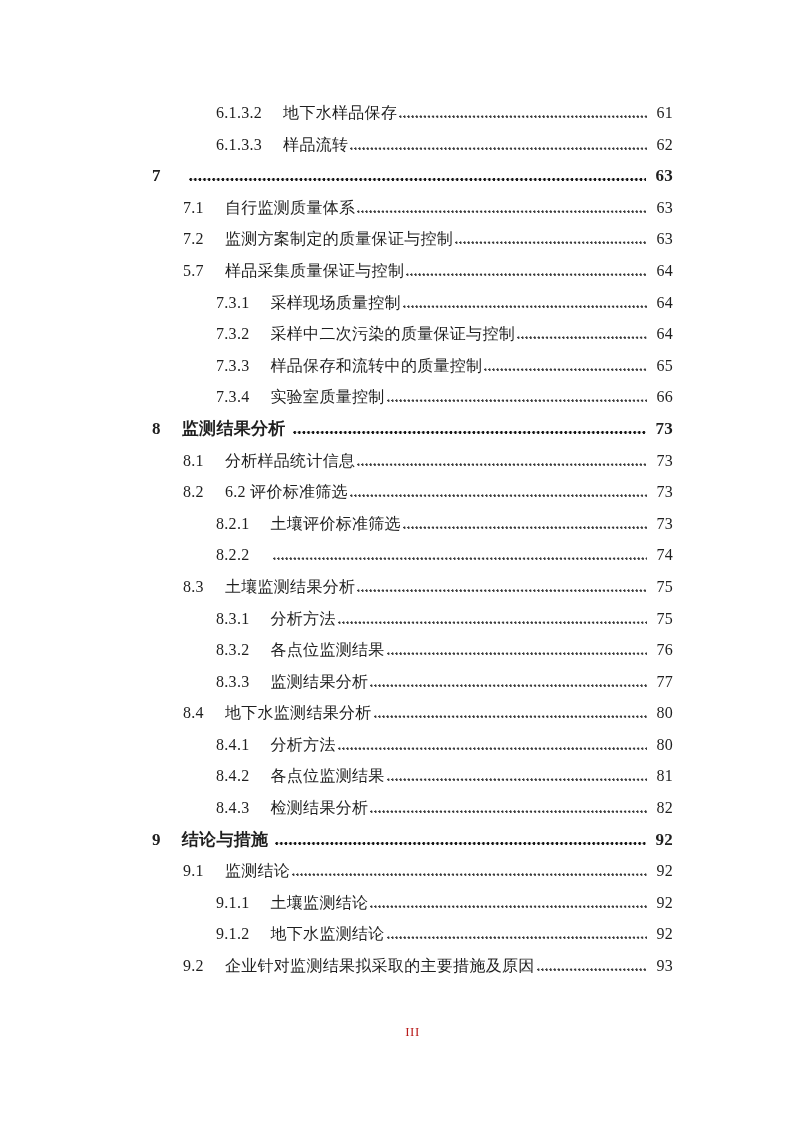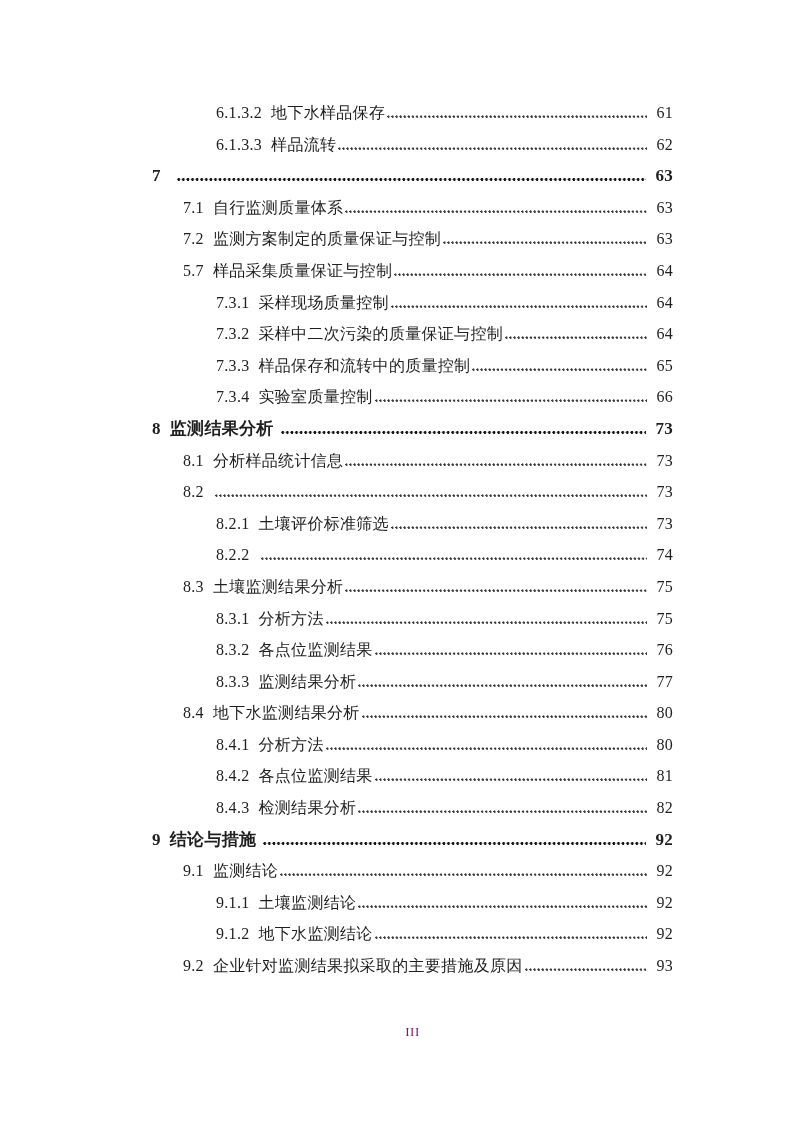--- a/index.html
+++ b/index.html
@@ -25,21 +25,21 @@
     align-items: baseline;
     height: 31.6px;
     line-height: 31.6px;
     font-size: 16px;
     white-space: nowrap;
     letter-spacing: 0.3px;
   }
   .row.lvl-2 { padding-left: 31px; }
   .row.lvl-3, .row.lvl-4 { padding-left: 64px; }
   .row.bold { font-weight: 700; font-size: 17px; }
-  .num { margin-right: 9px; flex: 0 0 auto; font-family: Liberation Serif, serif; }
+  .num { margin-right: 21px; flex: 0 0 auto; font-family: Liberation Serif, serif; }
   .title { flex: 0 0 auto; }
   .leader {
     flex: 1 1 auto;
     height: 3px;
     margin: 0 2px 0 2px;
     background-image: radial-gradient(circle at 1.4px 1.6px, #3d3d3d 1.05px, rgba(0,0,0,0) 1.35px);
     background-size: 4.1px 3px;
     background-repeat: repeat-x;
     background-position: left bottom;
   }
@@ -49,21 +49,21 @@
     background-size: 4.6px 3.2px;
   }
   .pagenum { flex: 0 0 auto; margin-left: 7px; }
   .footer {
     position: absolute;
     left: 152px;
     top: 1024px;
     width: 521px;
     text-align: center;
     font-size: 13px;
-    color: #701a75;
+    color: #b91c1c;
     letter-spacing: 0.5px;
   }
 </style>
 </head>
 <body>
 
 <div class="page">
 
   <div class="toc" id="toc">
       <div class="row lvl-4">
@@ -132,20 +132,21 @@
     <span class="pagenum">73</span>
   </div>
       <div class="row lvl-2">
     <span class="num">8.1</span>
     <span class="title">分析样品统计信息</span>
     <span class="leader"></span>
     <span class="pagenum">73</span>
   </div>
       <div class="row lvl-2">
     <span class="num">8.2</span>
+    <span class="title">6.2 评价标准筛选</span>
     <span class="leader"></span>
     <span class="pagenum">73</span>
   </div>
       <div class="row lvl-3">
     <span class="num">8.2.1</span>
     <span class="title">土壤评价标准筛选</span>
     <span class="leader"></span>
     <span class="pagenum">73</span>
   </div>
       <div class="row lvl-3">

